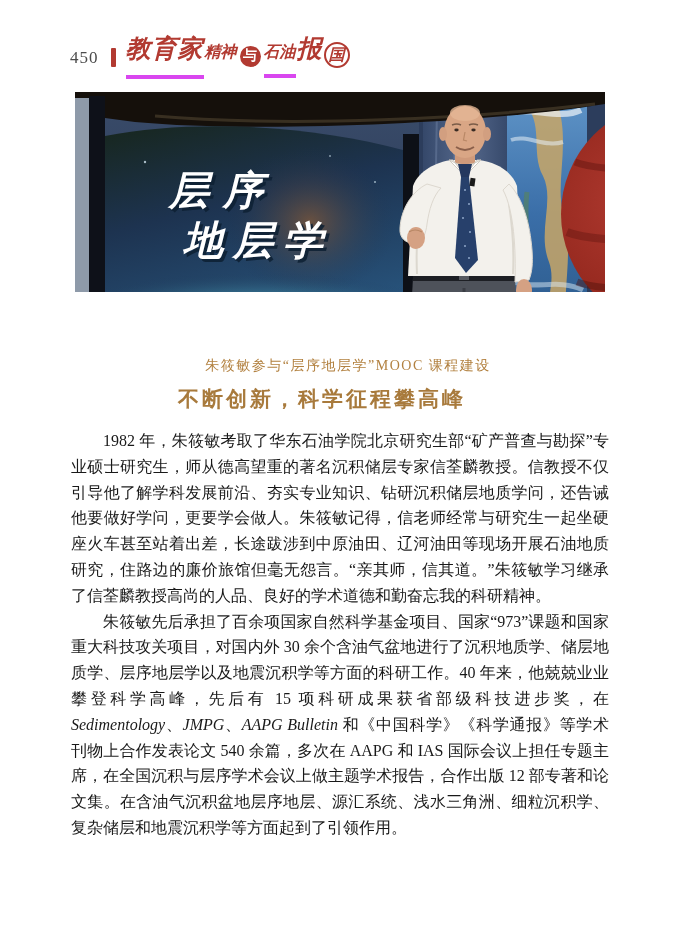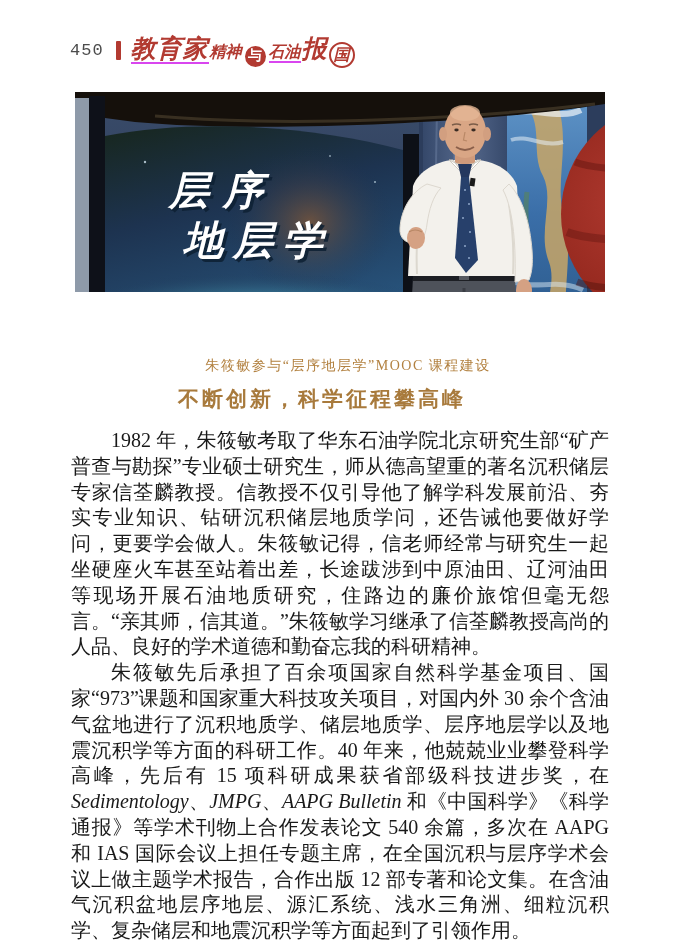--- a/index.html
+++ b/index.html
@@ -1,44 +1,44 @@
 <!DOCTYPE html>
 <html><head>
 <meta charset="utf-8">
 <style>
   html,body{margin:0;padding:0;background:#ffffff;}
   .page{position:relative;width:680px;height:945px;background:#ffffff;overflow:hidden;
         font-family:"Liberation Serif","DejaVu Serif",serif;color:#1c1c1c;}
 
   
   .header{position:absolute;top:36px;left:70px;display:flex;align-items:center;}
-  .page-num{font-family:Liberation Mono, monospace;font-size:17px;color:#4c4c4c;letter-spacing:1px;}
+  .page-num{font-family:Liberation Serif, serif;font-size:17px;color:#4c4c4c;letter-spacing:1px;}
   .header-bar{width:5px;height:19px;background:#b23a31;margin:0 10px 0 12px;border-radius:1px;}
   .logo{display:flex;align-items:baseline;color:#b23a31;font-weight:bold;font-style:italic;line-height:1;}
   .logo .big{font-size:25px;letter-spacing:1px;}
   .logo .small{font-size:16px;margin:0 1px;}
-  .logo .u{border-bottom:2px solid #d946ef;padding-bottom:1px;}
+  .logo .u{border-bottom:4px solid #d946ef;padding-bottom:14px;}
   .logo .circle{display:inline-flex;align-items:center;justify-content:center;width:21px;height:21px;
                 border-radius:50%;background:#b23a31;color:#fff;font-size:14px;font-style:normal;
                 margin:0 2px;transform:translateY(3px);}
   .logo .boxed{display:inline-flex;align-items:center;justify-content:center;width:22px;height:22px;
                border:2px solid #b23a31;border-radius:50%;font-size:16px;margin-left:1px;transform:translateY(3px);}
 
   
   .photo{position:absolute;left:75px;top:92px;width:530px;height:200px;margin:0;overflow:hidden;background:#0ea5e9;}
   .photo svg{display:block;}
 
   
   .caption{position:absolute;top:357px;left:0;width:680px;text-align:center;
            color:#b2803f;font-size:14px;letter-spacing:1.5px;padding-left:8px;}
   .heading{position:absolute;top:385px;left:0;width:644px;margin:0;text-align:center;
            color:#a87a3c;font-size:21px;font-weight:bold;letter-spacing:3px;}
 
   
-  .body-text{position:absolute;top:428px;left:71px;width:538px;font-size:20px;line-height:25.8px;
+  .body-text{position:absolute;top:428px;left:71px;width:538px;font-size:16px;line-height:25.8px;
              text-align:justify;color:#191919;}
   .body-text p{margin:0;text-indent:2em;}
   .body-text em{font-family:"Liberation Serif","DejaVu Serif",serif;}
 </style>
 </head>
 <body>
 
 <div class="page">
 
   <header class="header">

